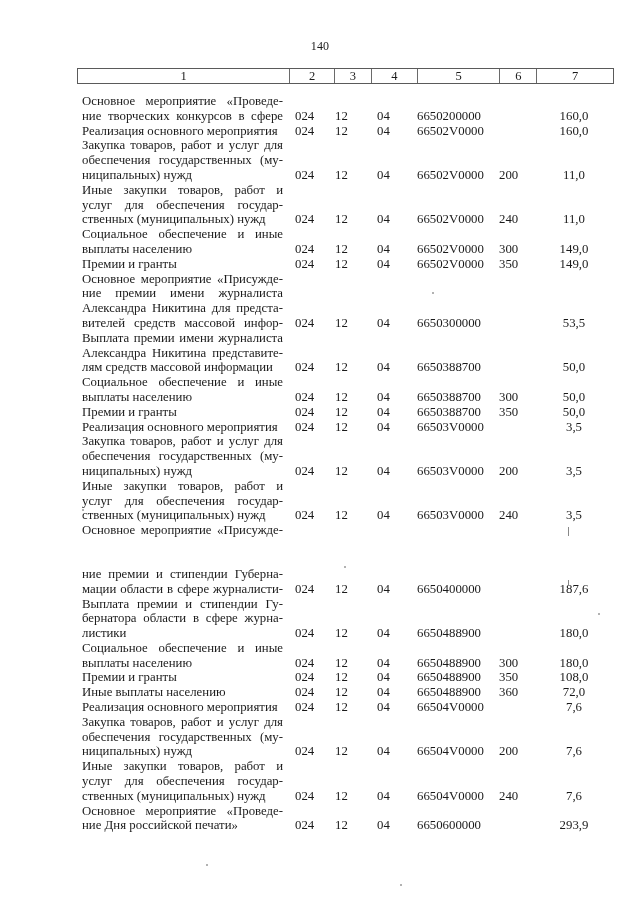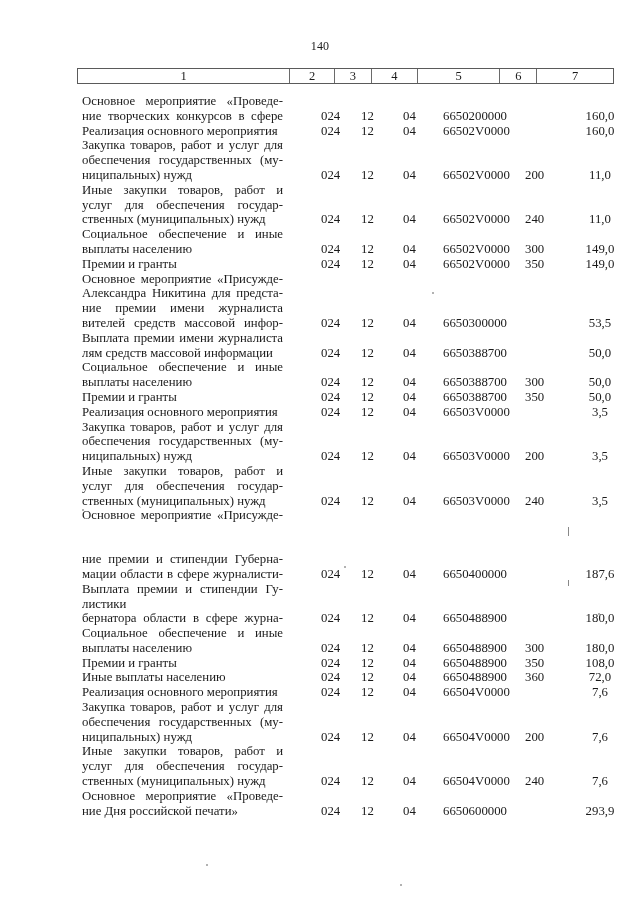--- a/index.html
+++ b/index.html
@@ -28,21 +28,21 @@
     position: absolute; top: 94px; left: 82px; width: 532px;
   }
   .row {
     display: flex; align-items: flex-end;
     font-size: 12.8px; line-height: 14.8px;
   }
   .desc {
     width: 201px; text-align: justify; text-align-last: left;
     hyphens: manual; flex: none;
   }
-  .c2 { position: relative; width: 36px; margin-left: 38px; flex: none; }
+  .c2 { position: relative; width: 36px; margin-left: 12px; flex: none; }
   .c3 { width: 42px; margin-left: 4px; flex: none; }
   .c4 { width: 40px; flex: none; }
   .c5 { width: 82px; flex: none; }
   .c6 { width: 40px; flex: none; }
   .c7 { width: 60px; text-align: center; flex: none; margin-left: 5px; }
   .mark {
     position: absolute; width: 1px; height: 9px; background: #888;
   }
   .dot {
     position: absolute; width: 2px; height: 2px; background: #999; border-radius: 1px;
@@ -132,34 +132,35 @@
       <div class="c2">024</div>
       <div class="c3">12</div>
       <div class="c4">04</div>
       <div class="c5">66502V0000</div>
       <div class="c6">350</div>
       <div class="c7">149,0</div>
     </div>
     <div class="row">
       <div class="desc">
         <div class="desc-line" style="text-align: justify; text-align-last: justify;">Основное мероприятие «Присужде-</div>
+        <div class="desc-line" style="text-align: justify; text-align-last: justify;">ние премии имени журналиста</div>
         <div class="desc-line" style="text-align: justify; text-align-last: justify;">Александра Никитина для предста-</div>
-        <div class="desc-line" style="text-align: justify; text-align-last: justify;">ние премии имени журналиста</div>
         <div class="desc-line" style="text-align: justify; text-align-last: justify;">вителей средств массовой инфор-</div>
       </div>
       <div class="c2">024</div>
       <div class="c3">12</div>
       <div class="c4">04</div>
       <div class="c5">6650300000</div>
       <div class="c6"></div>
       <div class="c7">53,5</div>
     </div>
     <div class="row">
       <div class="desc">
         <div class="desc-line" style="text-align: justify; text-align-last: justify;">Выплата премии имени журналиста</div>
+        <div class="desc-line" style="text-align: justify; text-align-last: justify;">Александра Никитина представите-</div>
         <div class="desc-line">лям средств массовой информации</div>
       </div>
       <div class="c2">024</div>
       <div class="c3">12</div>
       <div class="c4">04</div>
       <div class="c5">6650388700</div>
       <div class="c6"></div>
       <div class="c7">50,0</div>
     </div>
     <div class="row">
@@ -231,22 +232,22 @@
       <div class="c2">024</div>
       <div class="c3">12</div>
       <div class="c4">04</div>
       <div class="c5">6650400000</div>
       <div class="c6"></div>
       <div class="c7">187,6</div>
     </div>
     <div class="row">
       <div class="desc">
         <div class="desc-line" style="text-align: justify; text-align-last: justify;">Выплата премии и стипендии Гу-</div>
+        <div class="desc-line" style="text-align: justify; text-align-last: justify;">бернатора области в сфере журна-</div>
         <div class="desc-line">листики</div>
-        <div class="desc-line" style="text-align: justify; text-align-last: justify;">бернатора области в сфере журна-</div>
       </div>
       <div class="c2">024</div>
       <div class="c3">12</div>
       <div class="c4">04</div>
       <div class="c5">6650488900</div>
       <div class="c6"></div>
       <div class="c7">180,0</div>
     </div>
     <div class="row">
       <div class="desc">

